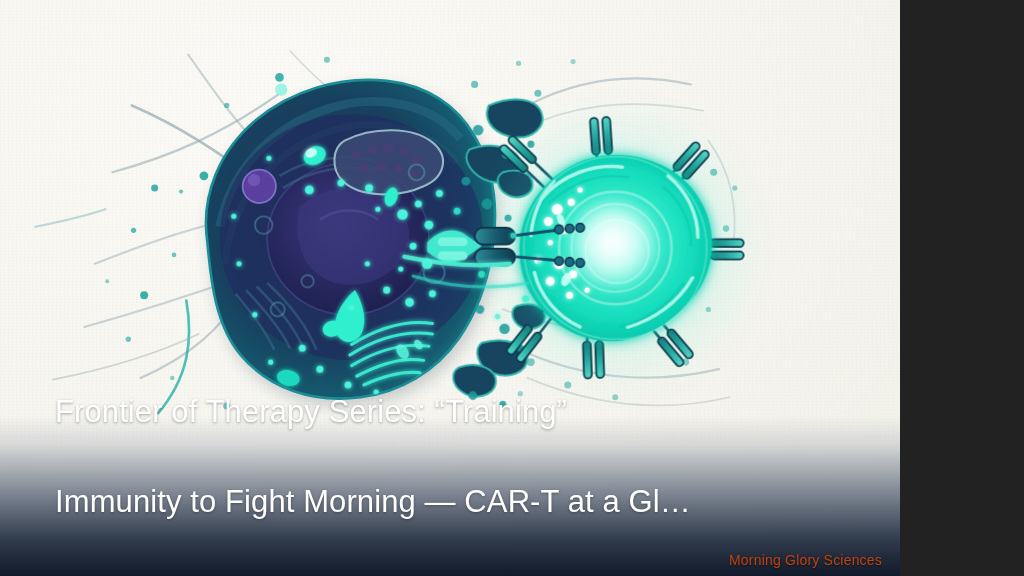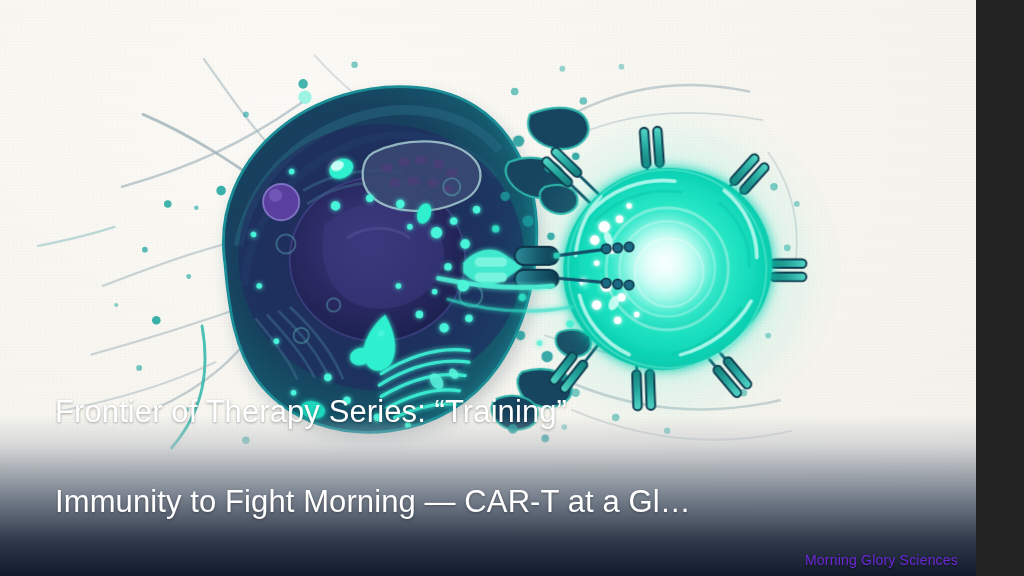--- a/index.html
+++ b/index.html
@@ -1,21 +1,21 @@
 <!DOCTYPE html>
 <html><head>
 <meta charset="utf-8">
 <title>CAR-T Illustration Card</title>
 <style>
   html,body{margin:0;padding:0;background:#222;}
   *{box-sizing:border-box;}
 
   #stage{
     position:relative;
-    width:976px;height:576px;
+    width:900px;height:576px;
     overflow:hidden;
     font-family:"Liberation Sans", sans-serif;
     background:#f7f6f1;
   }
 
   
   .paper{
     position:absolute;inset:0;
     background:
       radial-gradient(ellipse at 30% 20%, #fbfaf6 0%, #f6f5ef 55%, #f2f1ea 100%);
@@ -48,21 +48,21 @@
     color:#ffffff;
     font-size:31px;
     line-height:45px;
     letter-spacing:.1px;
     text-shadow:0 1px 3px rgba(0,0,0,.35);
     white-space:pre-line;
   }
 
   .watermark{
     position:absolute;right:18px;bottom:8px;
-    color:#6d28d9;
+    color:#c2410c;
     font-size:14px;
     letter-spacing:.2px;
     text-shadow:0 1px 2px rgba(0,0,0,.5);
   }
 </style>
 </head>
 <body>
 
 <div id="stage">
 

